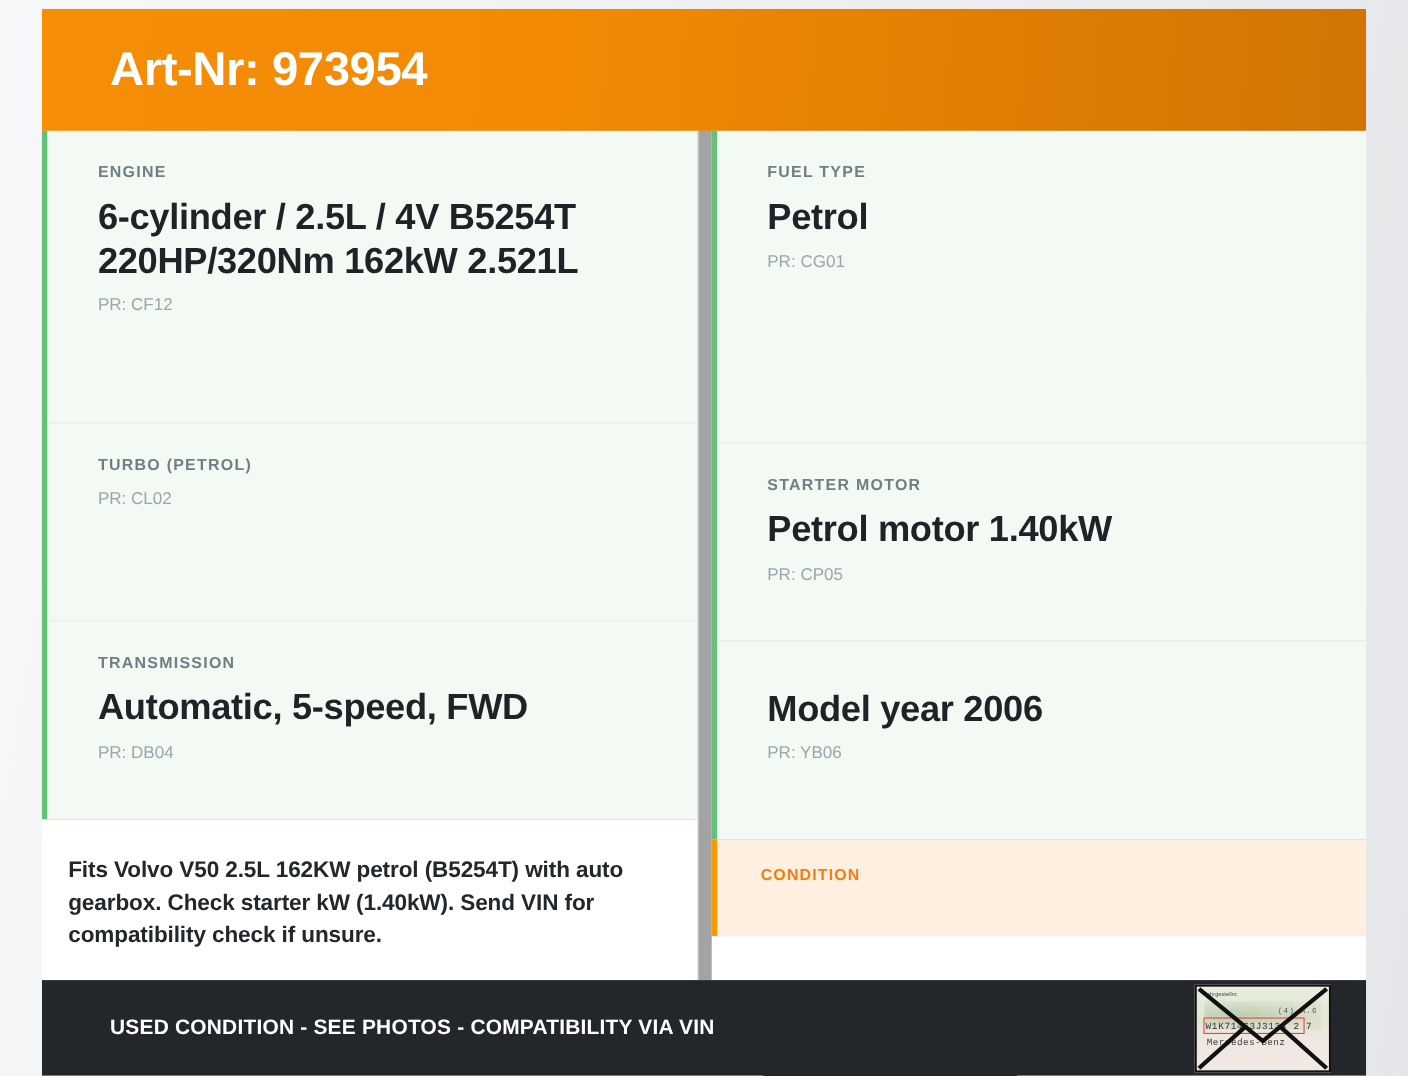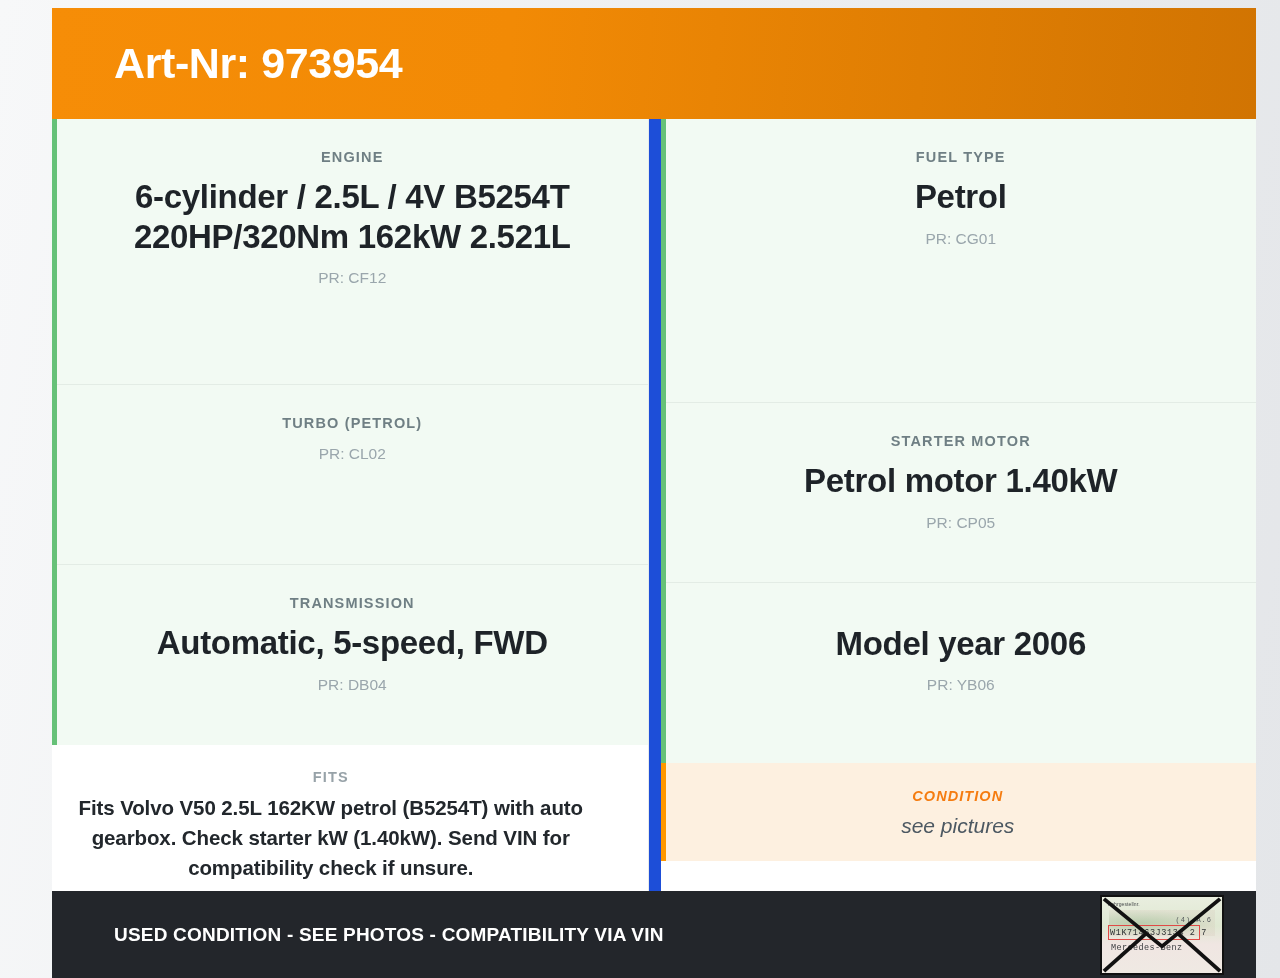--- a/index.html
+++ b/index.html
@@ -17,29 +17,28 @@
 
   .page {
     position: relative;
     width: 1280px;
     height: 978px;
   }
 
   
   .card {
     position: absolute;
-    left: 52px;
+    left: 38px;
     top: 8px;
     width: 1204px;
     height: 970px;
     background: #ffffff;
     display: flex;
     flex-direction: column;
     overflow: hidden;
-    text-align: center;
   }
 
   
   .header {
     height: 111px;
     background: linear-gradient(95deg, #f68d07 0%, #f28a05 38%, #e07e03 72%, #d17402 100%);
     display: flex;
     align-items: center;
     flex: none;
   }
@@ -51,21 +50,21 @@
     letter-spacing: -0.4px;
     padding-left: 62px;
     line-height: 1;
   }
 
   
   .columns {
     flex: 1 1 auto;
     display: flex;
     align-items: stretch;
-    background: #1d4ed8;
+    background: #a3a3a3;
     min-height: 0;
     gap: 12px;
   }
 
   .col {
     position: relative;
     display: flex;
     flex-direction: column;
   }
 
@@ -116,22 +115,21 @@
 
   .blk-fuel       { height: 284px; }
   .blk-starter    { height: 180px; }
   .blk-modelyear  { height: 180px; }
 
   
   .condition-block {
     background: #fdf0e0;
     border-left: 5px solid #ff9800;
     padding: 25px 46px 26px 40px;
-    height: 98px;
-    font-style: italic;
+    height: 88px;
   }
 
   .condition-label {
     font-size: 14.5px;
     font-weight: bold;
     letter-spacing: 1.05px;
     color: #f57c10;
     text-transform: uppercase;
     line-height: 1.2;
   }
@@ -300,21 +298,20 @@
 
           <div class="spec-block blk-trans">
             <div class="spec-label">TRANSMISSION</div>
             <div class="spec-value">Automatic, 5-speed, FWD</div>
             <div class="spec-pr">PR: DB04</div>
           </div>
 
         </div>
 
         <div class="fits-block">
-          <div class="fits-label">FITS</div>
           <div class="fits-text">Fits Volvo V50 2.5L 162KW petrol (B5254T) with auto gearbox. Check starter kW (1.40kW). Send VIN for compatibility check if unsure.</div>
         </div>
 
         <div class="filler"></div>
       </div>
 
       <div class="col col-right">
         <div class="spec-group">
 
           <div class="spec-block blk-fuel">
@@ -331,21 +328,20 @@
 
           <div class="spec-block blk-modelyear">
             <div class="spec-value">Model year 2006</div>
             <div class="spec-pr">PR: YB06</div>
           </div>
 
         </div>
 
         <div class="condition-block">
           <div class="condition-label">CONDITION</div>
-          <div class="condition-value">see pictures</div>
         </div>
 
         <div class="filler"></div>
       </div>
 
     </div>
 
     <div class="footer">
       <div class="footer-text">USED CONDITION - SEE PHOTOS - COMPATIBILITY VIA VIN</div>
 

